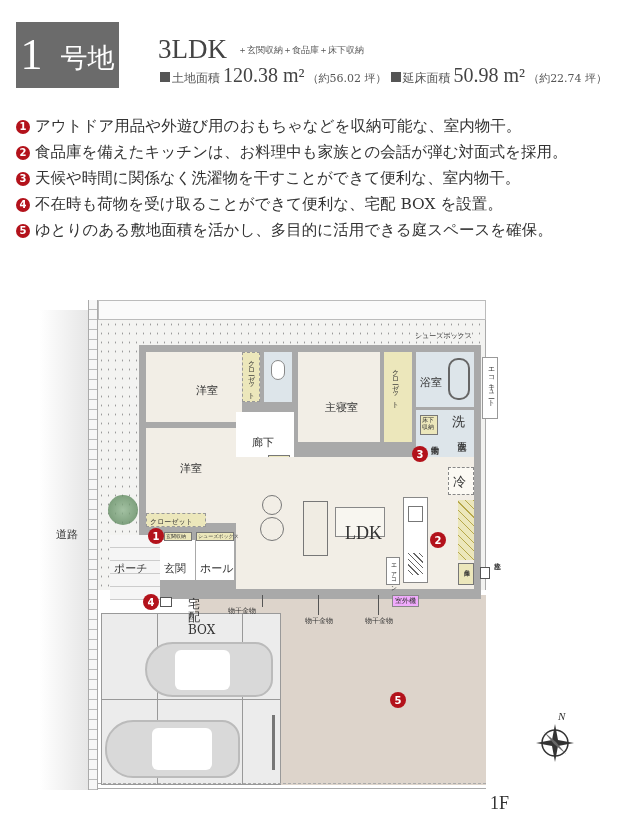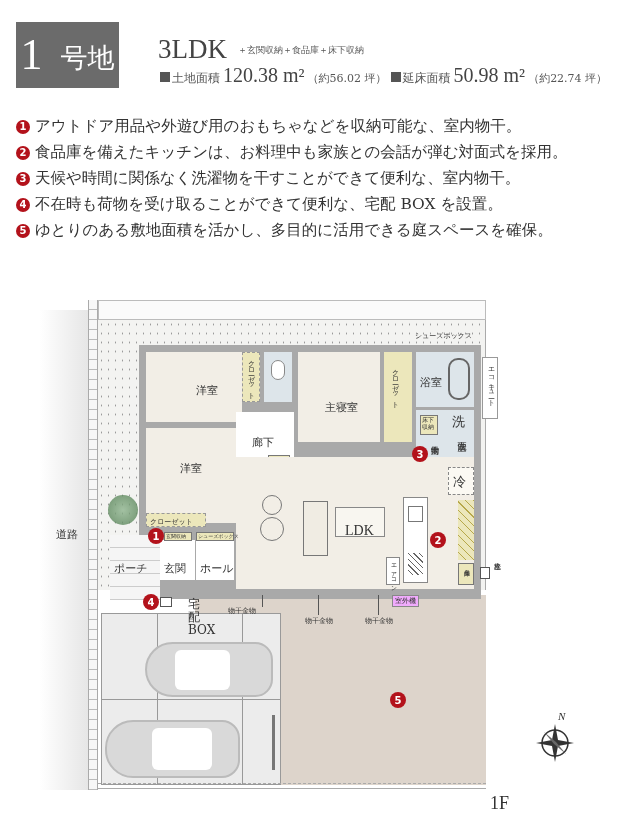--- a/index.html
+++ b/index.html
@@ -174,21 +174,21 @@
   <span class="abs tiny" style="left:305px;top:321px">物干金物</span>
   <span class="abs tiny" style="left:365px;top:321px">物干金物</span>
 
   <div class="abs" style="left:160px;top:302px;width:12px;height:10px;border:1px solid #555;background:#fff"></div>
   <span class="abs tiny" style="left:188px;top:303px;font-size:12px;width:22px;white-space:normal;line-height:1.1">宅配BOX</span>
 
   <span class="abs lbl" style="left:196px;top:88px">洋室</span>
   <span class="abs lbl" style="left:180px;top:166px">洋室</span>
   <span class="abs lbl" style="left:325px;top:105px">主寝室</span>
   <span class="abs lbl" style="left:252px;top:140px">廊下</span>
-  <span class="abs lbl" style="left:345px;top:228px;font-family:'Liberation Serif',serif;font-size:14px">LDK</span>
+  <span class="abs lbl" style="left:345px;top:228px;font-family:'Liberation Serif',serif;font-size:18px">LDK</span>
   <span class="abs lbl" style="left:420px;top:80px">浴室</span>
   <span class="abs lbl vert" style="left:455px;top:140px;font-size:9px">洗面室</span>
   <span class="abs lbl" style="left:452px;top:118px;font-size:13px">洗</span>
   <span class="abs lbl" style="left:453px;top:178px;font-size:13px">冷</span>
   <span class="abs tiny vert" style="left:428px;top:145px;font-size:8px">室内物干</span>
   <span class="abs lbl" style="left:114px;top:266px">ポーチ</span>
   <span class="abs lbl" style="left:164px;top:266px">玄関</span>
   <span class="abs lbl" style="left:200px;top:266px">ホール</span>
   <span class="abs tiny" style="left:415px;top:36px">シューズボックス</span>
   <span class="abs lbl" style="left:56px;top:232px">道路</span>

